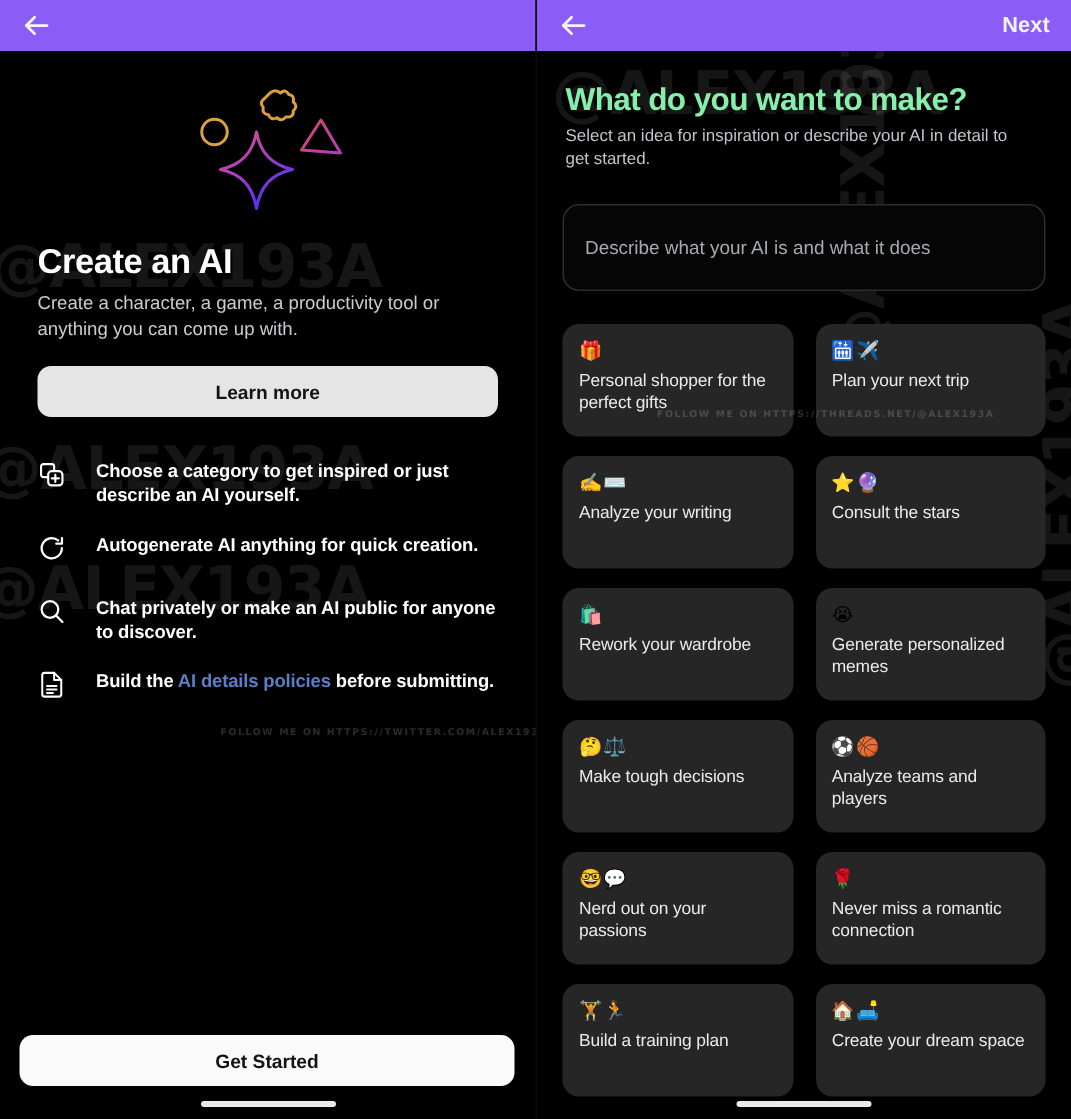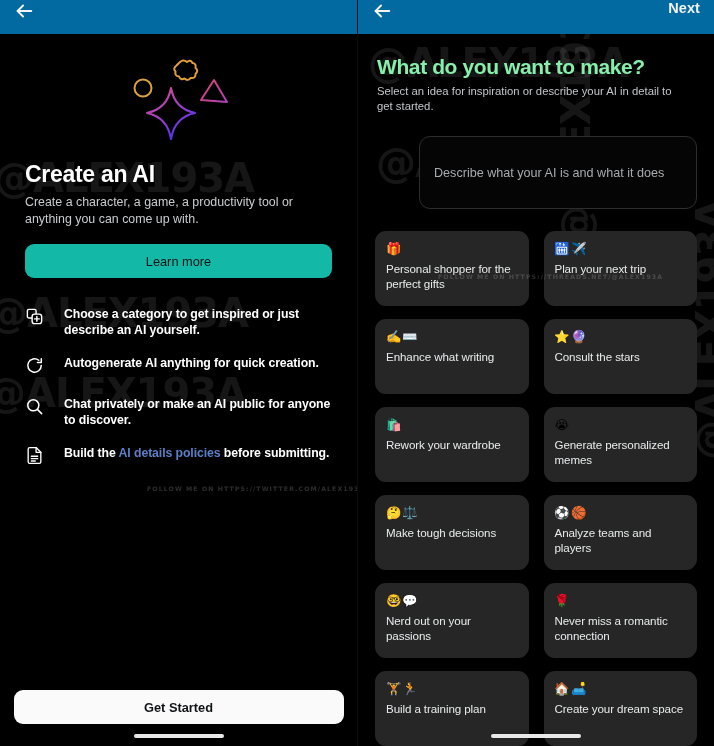--- a/index.html
+++ b/index.html
@@ -26,22 +26,23 @@
     height: 746px;
     background: #000000;
     overflow: hidden;
   }
 
   .panel-right { border-left: 1px solid #0b0b0e; }
 
   
   .topbar {
     height: 34px;
-    background: #0369a1;
-    display: flex;
+    background: #8b5cf6;
+    display: flex;
+    align-items: center;
     justify-content: space-between;
     padding: 0 14px 0 13px;
     position: relative;
     z-index: 5;
   }
   .back-arrow { width: 22px; height: 22px; display: block; }
   .next-label {
     color: #f2f2f2;
     font-size: 14.5px;
     font-weight: bold;
@@ -102,24 +103,24 @@
     line-height: 16.5px;
     margin-top: 6px;
     max-width: 320px;
   }
 
   .learn-more {
     margin-top: 17px;
     width: 307px;
     height: 34px;
     border-radius: 9px;
-    background: #14b8a6;
+    background: #e5e5e5;
     color: #111315;
     font-size: 12.8px;
-    font-weight: normal;
+    font-weight: bold;
     display: flex;
     align-items: center;
     justify-content: center;
     border: none;
     cursor: pointer;
     font-family: "Liberation Sans", sans-serif;
   }
 
   .feature-list { margin-top: 28px; }
 
@@ -140,24 +141,24 @@
     font-size: 12.3px;
     line-height: 16px;
     font-weight: bold;
     letter-spacing: -0.1px;
   }
   .link { color: #5b7fc7; font-weight: bold; }
 
   .get-started-wrap {
     position: absolute;
     bottom: 22px;
-    left: 0;
+    left: 13px;
     width: 357px;
     display: flex;
-    justify-content: center;
+    justify-content: flex-start;
     z-index: 6;
   }
   .get-started {
     width: 330px;
     height: 34px;
     border-radius: 9px;
     background: #fafafa;
     color: #111315;
     font-size: 12.8px;
     font-weight: bold;
@@ -200,31 +201,30 @@
     color: #c2c5c8;
     font-size: 11.3px;
     line-height: 15px;
     margin-top: 5px;
     margin-left: 2px;
     max-width: 310px;
   }
 
   .describe-box {
     margin-top: 22px;
-    height: 73px;
+    height: 58px;
     border: 1px solid #2b2d2f;
     border-radius: 11px;
     background: #050506;
     display: flex;
     align-items: center;
     padding: 0 14px;
     color: #a8abad;
     font-size: 12.6px;
     cursor: text;
-    margin-left: 44px;
   }
 
   .cards-grid {
     margin-top: 22px;
     display: grid;
     grid-template-columns: 1fr 1fr;
     gap: 13px 15px;
   }
 
   .card {
@@ -393,21 +393,21 @@
           <div class="card-label">Personal shopper for the perfect gifts</div>
         </div>
 
         <div class="card">
           <div class="card-emoji">🛗✈️</div>
           <div class="card-label">Plan your next trip</div>
         </div>
 
         <div class="card">
           <div class="card-emoji">✍️⌨️</div>
-          <div class="card-label">Enhance what writing</div>
+          <div class="card-label">Analyze your writing</div>
         </div>
 
         <div class="card">
           <div class="card-emoji">⭐🔮</div>
           <div class="card-label">Consult the stars</div>
         </div>
 
         <div class="card">
           <div class="card-emoji">🛍️</div>
           <div class="card-label">Rework your wardrobe</div>

